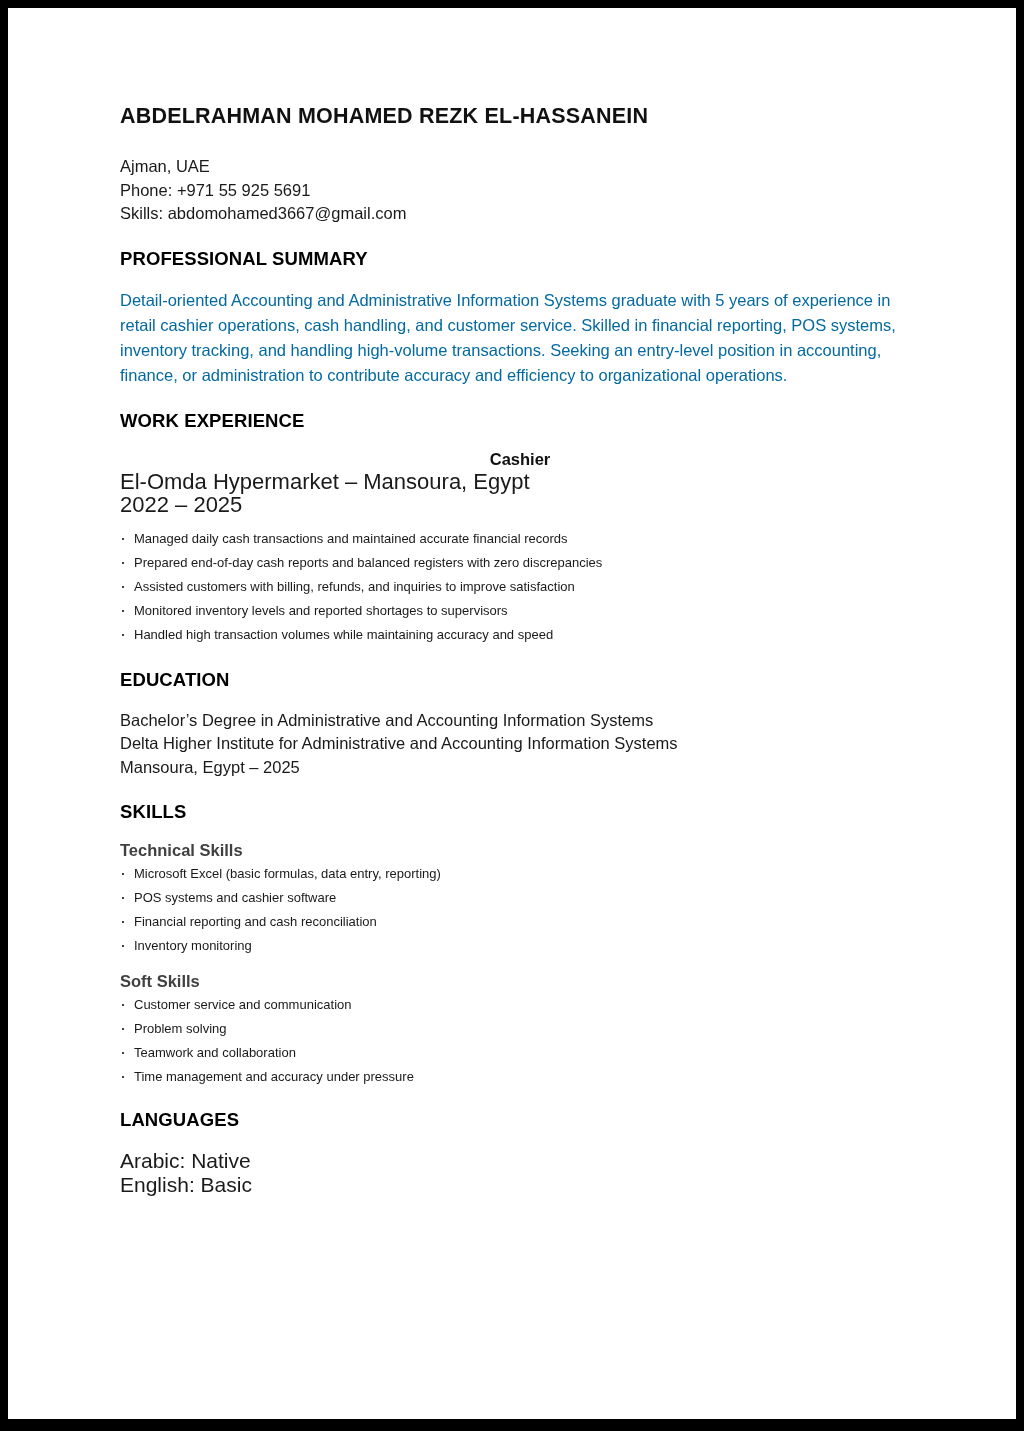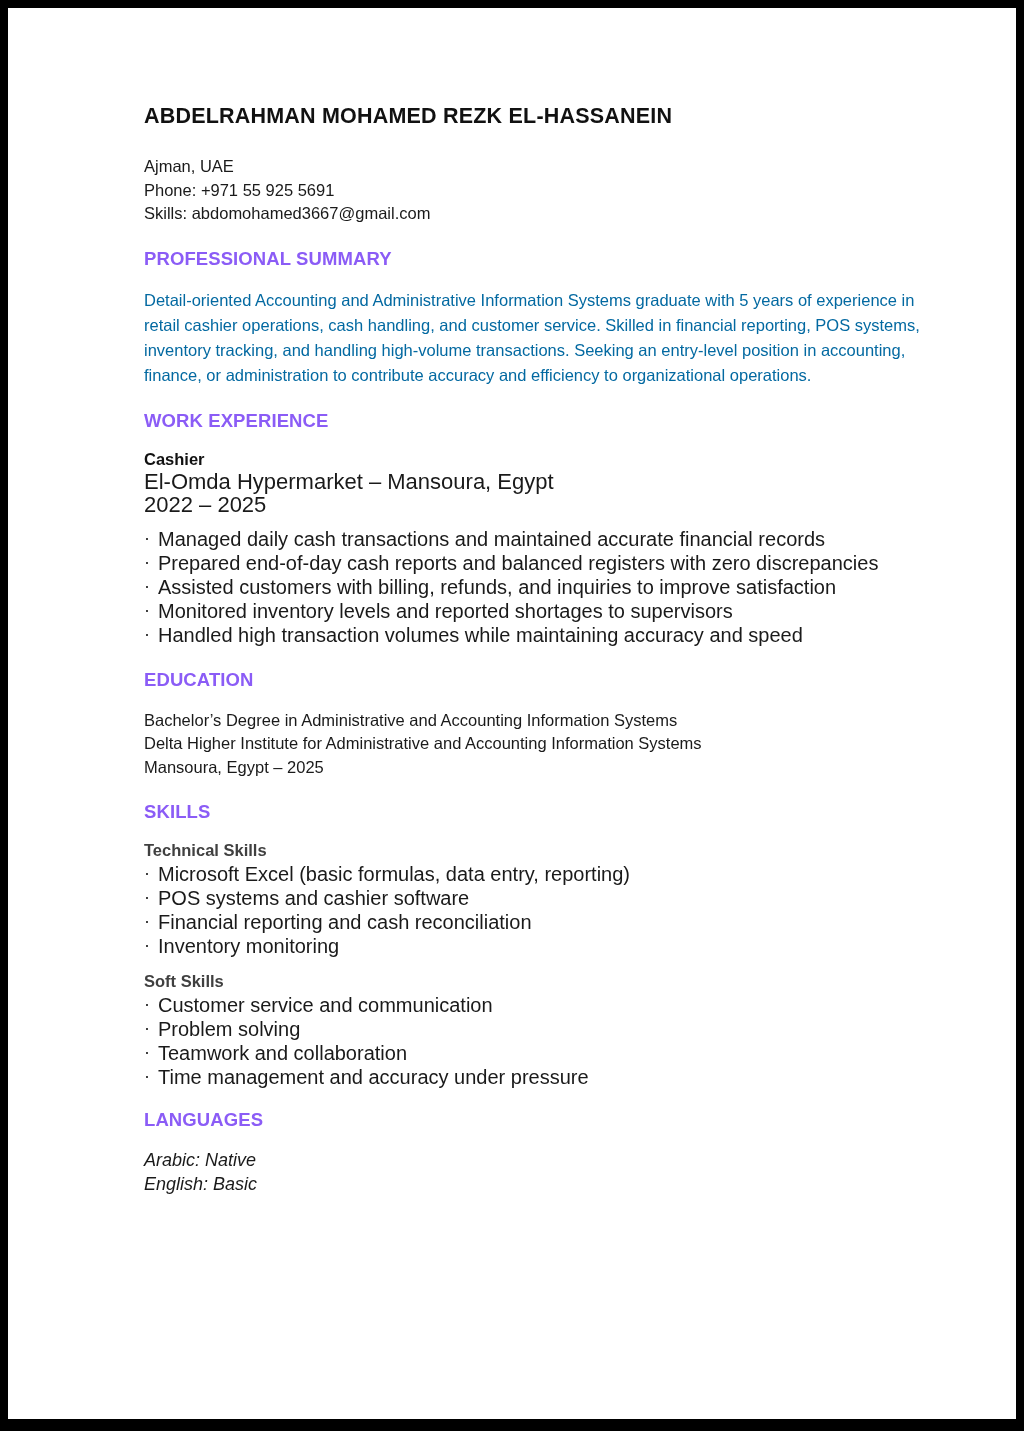--- a/index.html
+++ b/index.html
@@ -21,68 +21,68 @@
     height: 1411px;
     background: #ffffff;
     overflow: hidden;
   }
   .doc {
     position: absolute;
     left: 112px;
     top: 96px;
     width: 800px;
     color: #1a1a1a;
-    margin-left: 24px;
   }
   .name {
     font-size: 21.5px;
     font-weight: bold;
     letter-spacing: 0.2px;
     margin: 0 0 26px 0;
     color: #111;
   }
   .contact-line {
     font-size: 16.5px;
     line-height: 23.5px;
     color: #1a1a1a;
   }
   h2.section {
     font-size: 18.5px;
     font-weight: bold;
     margin: 22px 0 18px 0;
-    color: #8b5cf6;
+    color: #000000;
     letter-spacing: 0.1px;
   }
   h2.section.tight {
     margin-top: 20px;
   }
   p.body {
     font-size: 16.5px;
     line-height: 25px;
     margin: 0;
     color: #0369a1;
   }
   .job-title {
     font-size: 16.5px;
     font-weight: bold;
     margin: 0 0 1px 0;
     color: #111;
+    text-align: center;
   }
   .job-meta {
     font-size: 22px;
     line-height: 23.5px;
     color: #1a1a1a;
   }
   ul.bullets {
     list-style: none;
     margin: 10px 0 0 0;
     padding: 0;
   }
   ul.bullets li {
-    font-size: 20px;
+    font-size: 13px;
     line-height: 24px;
     color: #1a1a1a;
     padding-left: 14px;
     position: relative;
   }
   ul.bullets li::before {
     content: "\00B7";
     position: absolute;
     left: 0;
     top: -1px;
@@ -94,24 +94,23 @@
     font-weight: bold;
     margin: 0 0 2px 0;
     color: #404040;
   }
   .edu-line {
     font-size: 16.5px;
     line-height: 23.5px;
     color: #1a1a1a;
   }
   .lang-line {
-    font-size: 18px;
+    font-size: 21px;
     line-height: 23.5px;
     color: #1a1a1a;
-    font-style: italic;
   }
   .skills-group { margin-bottom: 14px; }
 </style>
 </head>
 <body>
 
 <div class="page">
   <div class="doc">
 
     <div class="name">ABDELRAHMAN MOHAMED REZK EL-HASSANEIN</div>

